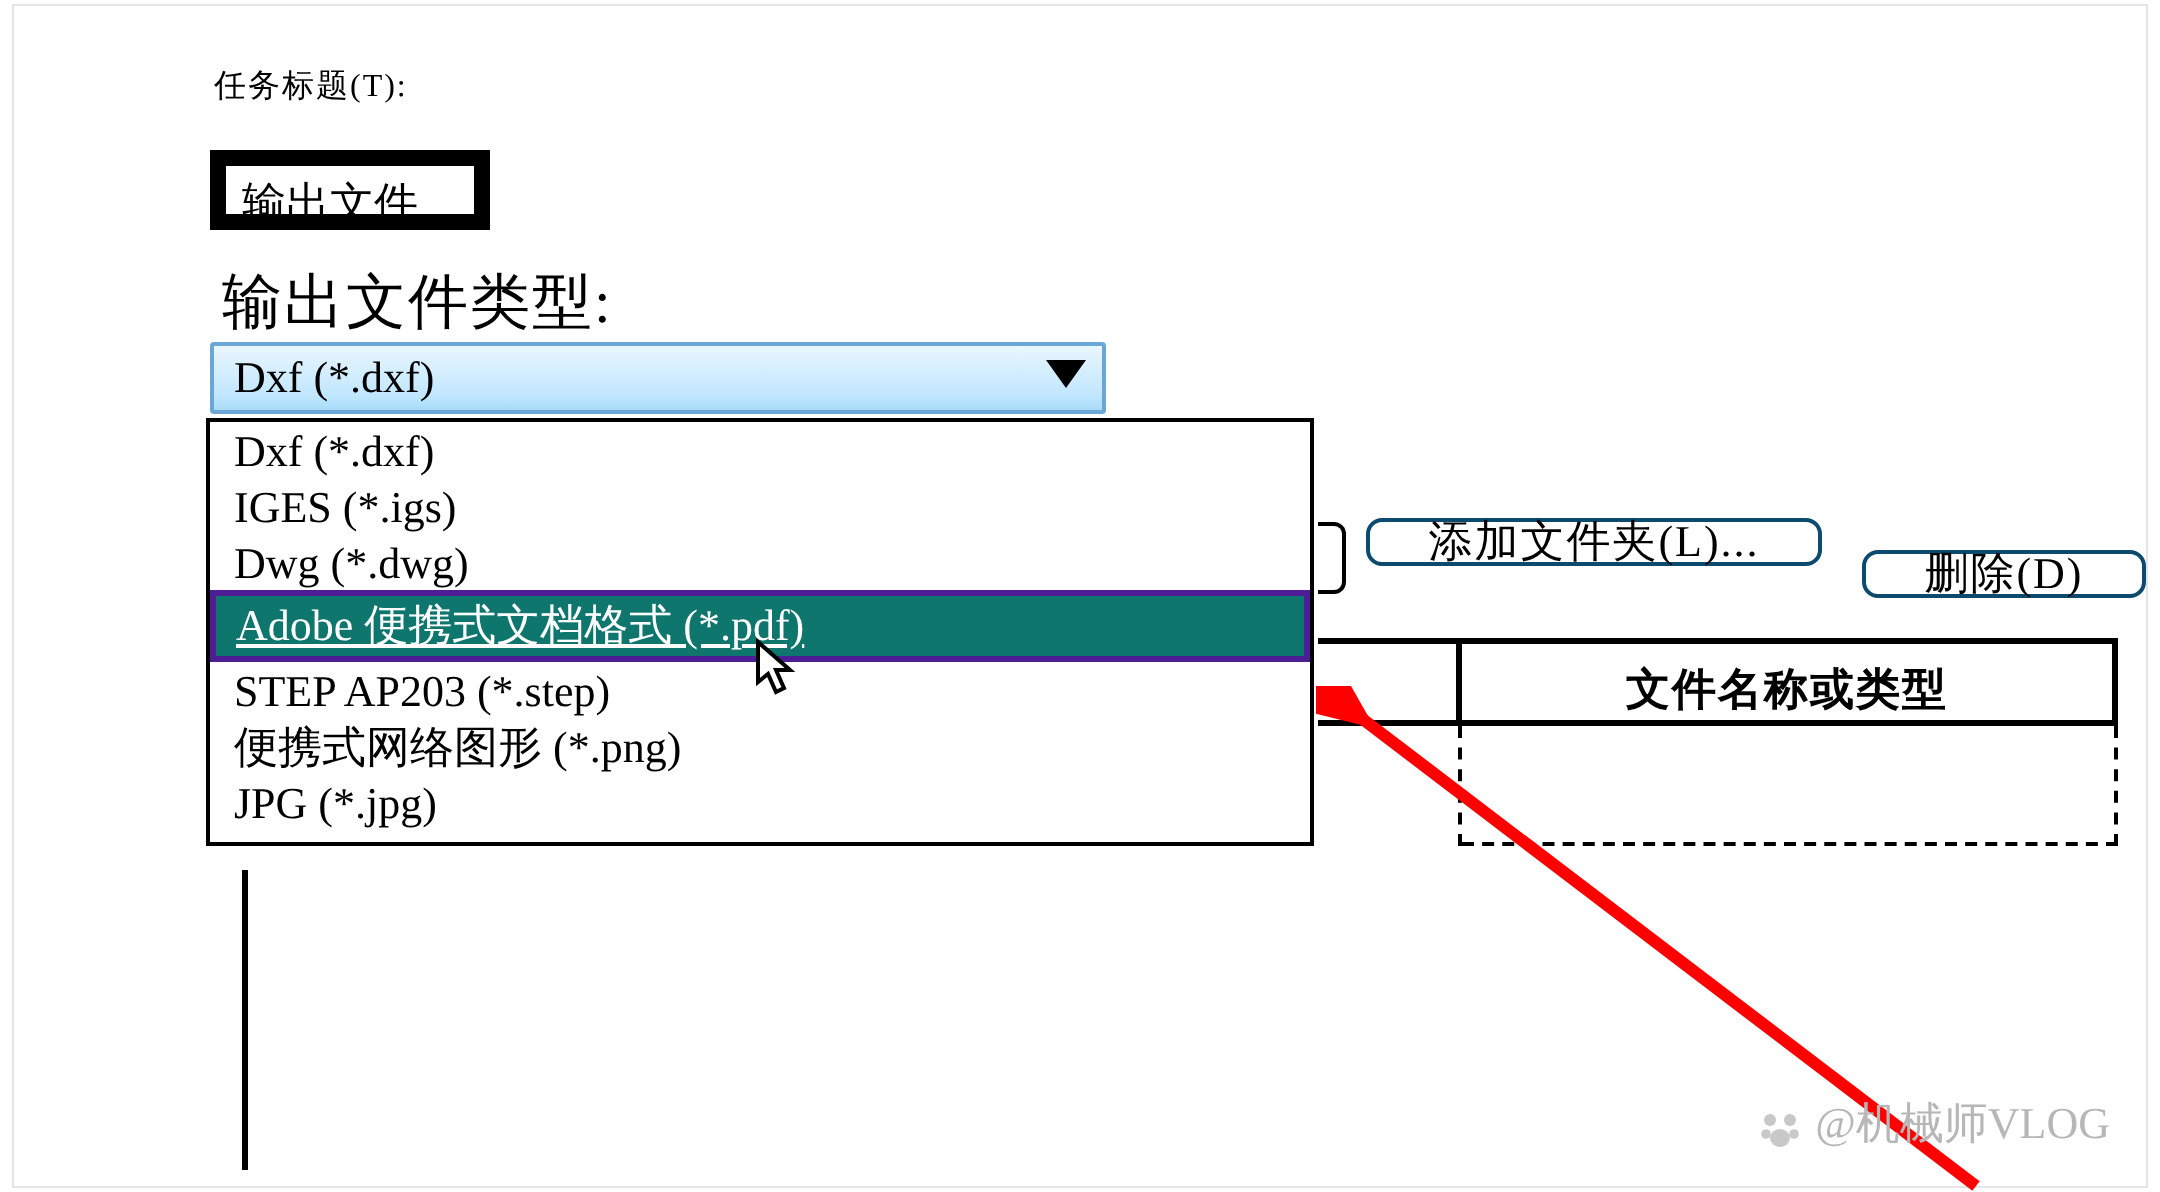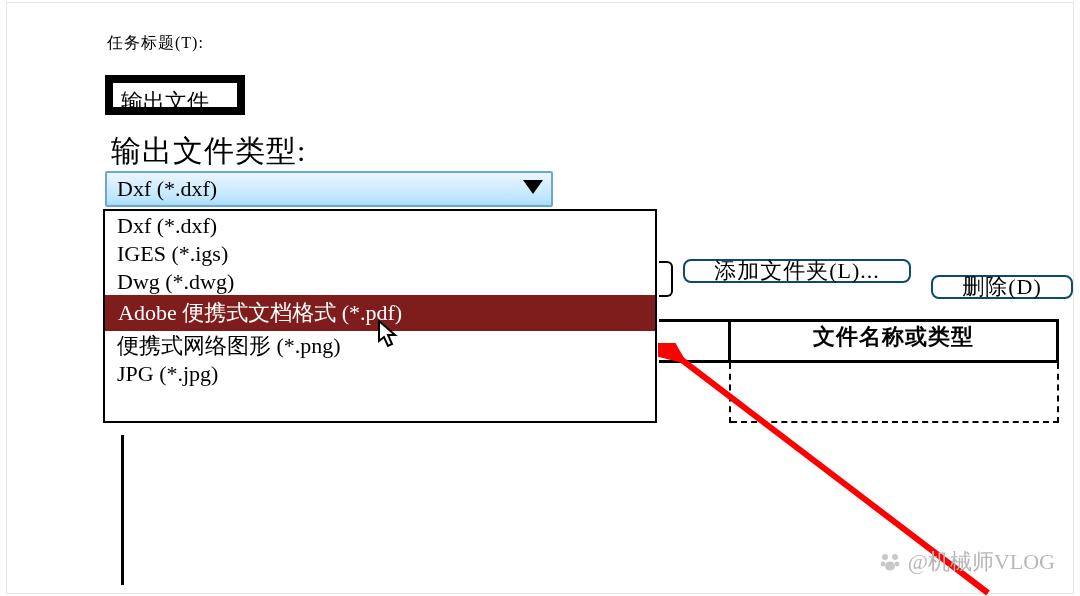--- a/index.html
+++ b/index.html
@@ -90,26 +90,27 @@
     z-index: 5;
   }
   .dropdown .opt {
     padding: 2px 10px 0 12px;
     font-size: 22px;
     line-height: 26px;
     white-space: nowrap;
     color: #000;
   }
   .dropdown .opt.highlight {
-    background: #7f1d1d;
+    background: #0f766e;
     color: #fff;
-    border: 3px solid #7f1d1d;
+    border: 3px solid #4c1d95;
     margin: 0;
     padding: 2px 8px 2px 10px;
     position: relative;
+    text-decoration: underline;
   }
   .cursor {
     position: absolute;
     left: 272px;
     top: 316px;
     z-index: 20;
     pointer-events: none;
   }
   .side-right {
     position: absolute;
@@ -157,21 +158,21 @@
     background: #fff;
   }
   .hdr-right {
     position: absolute;
     left: 72px; top: 0; right: 0; height: 44px;
     border-top: 3px solid #000;
     border-bottom: 3px solid #000;
     border-right: 3px solid #000;
     background: #fff;
     display: flex;
-    align-items: flex-start;
+    align-items: flex-end;
     justify-content: center;
     font-size: 22px;
     font-weight: 700;
     letter-spacing: 1px;
   }
   .body-left {
     position: absolute;
     left: 0; top: 44px; width: 72px; height: 60px;
     border-right: 2px dashed #000;
   }
@@ -196,21 +197,21 @@
     z-index: 4;
     pointer-events: none;
   }
   .watermark {
     position: absolute;
     right: 18px;
     bottom: 16px;
     color: #b7b7b7;
     font-size: 22px;
     display: flex;
-    align-items: center;
+    align-items: flex-end;
     gap: 6px;
     z-index: 30;
   }
   .wm-icon {
     width: 24px; height: 24px;
     color: #c8c8c8;
   }
 </style>
 </head>
 <body>
@@ -229,20 +230,21 @@
     <div class="combo">
       <span>Dxf (*.dxf)</span>
       <div class="arrow"></div>
     </div>
 
     <div class="dropdown">
       <div class="opt">Dxf (*.dxf)</div>
       <div class="opt">IGES (*.igs)</div>
       <div class="opt">Dwg (*.dwg)</div>
       <div class="opt highlight">Adobe 便携式文档格式 (*.pdf)</div>
+      <div class="opt">STEP AP203 (*.step)</div>
       <div class="opt">便携式网络图形 (*.png)</div>
       <div class="opt">JPG (*.jpg)</div>
     </div>
 
     <svg class="cursor" width="28" height="32" viewBox="0 0 28 32">
       <path d="M4 2 L4 22 L9 18 L13 27 L17 25 L13 16 L20 16 Z" fill="#fff" stroke="#000" stroke-width="2"></path>
     </svg>
 
     <div class="side-right">
       <div class="edge-bracket"></div>

